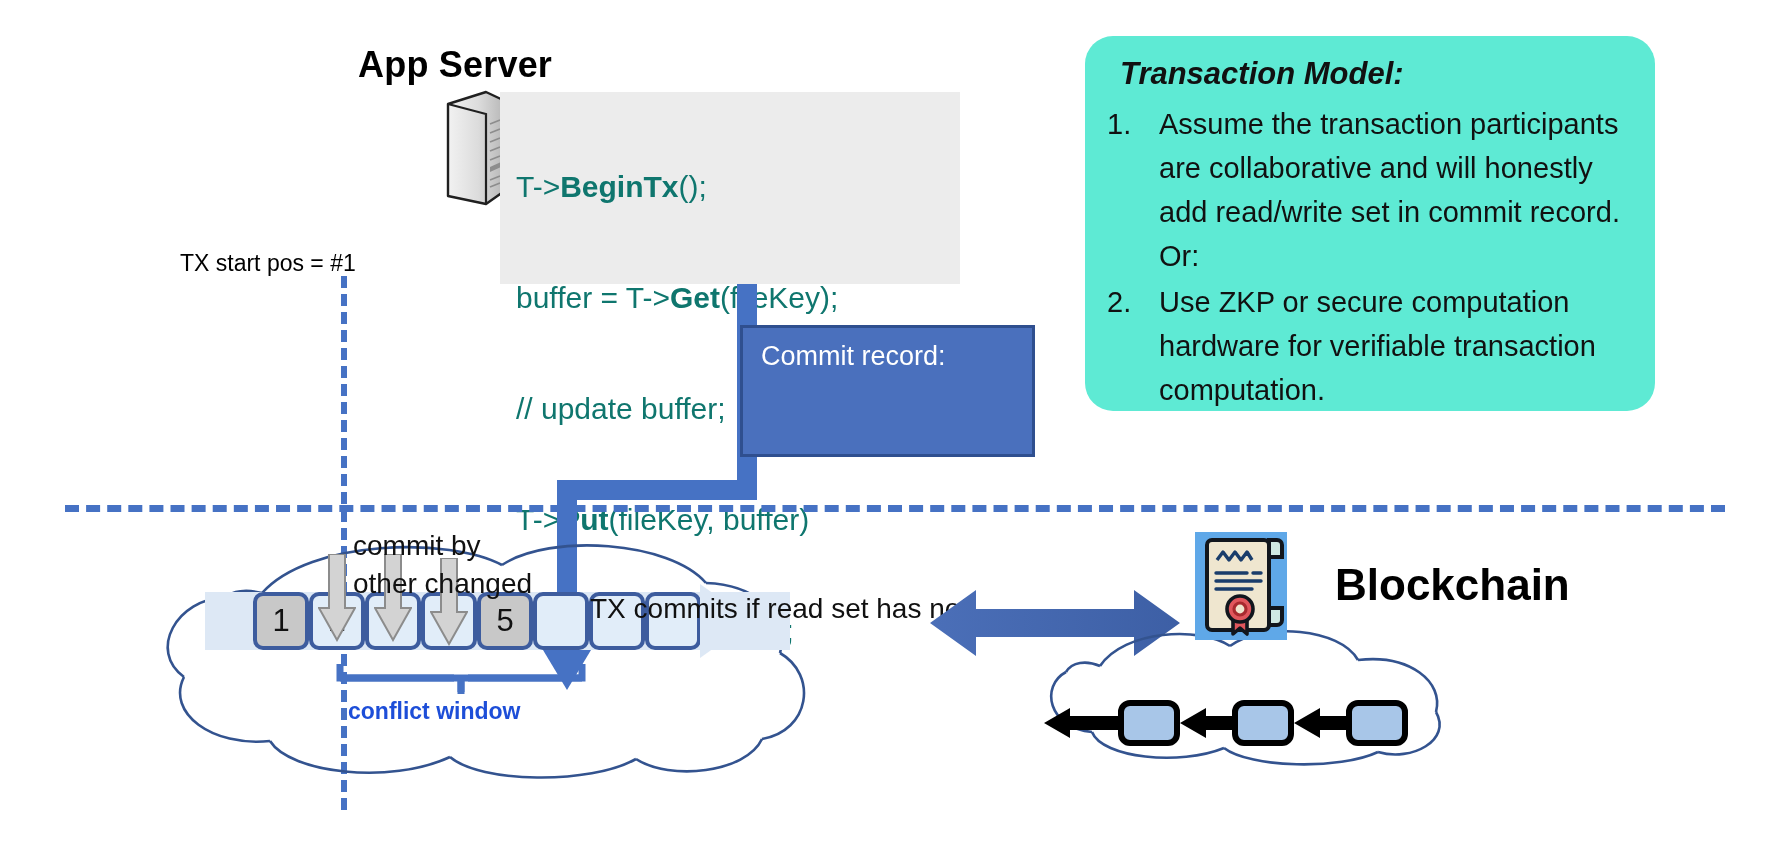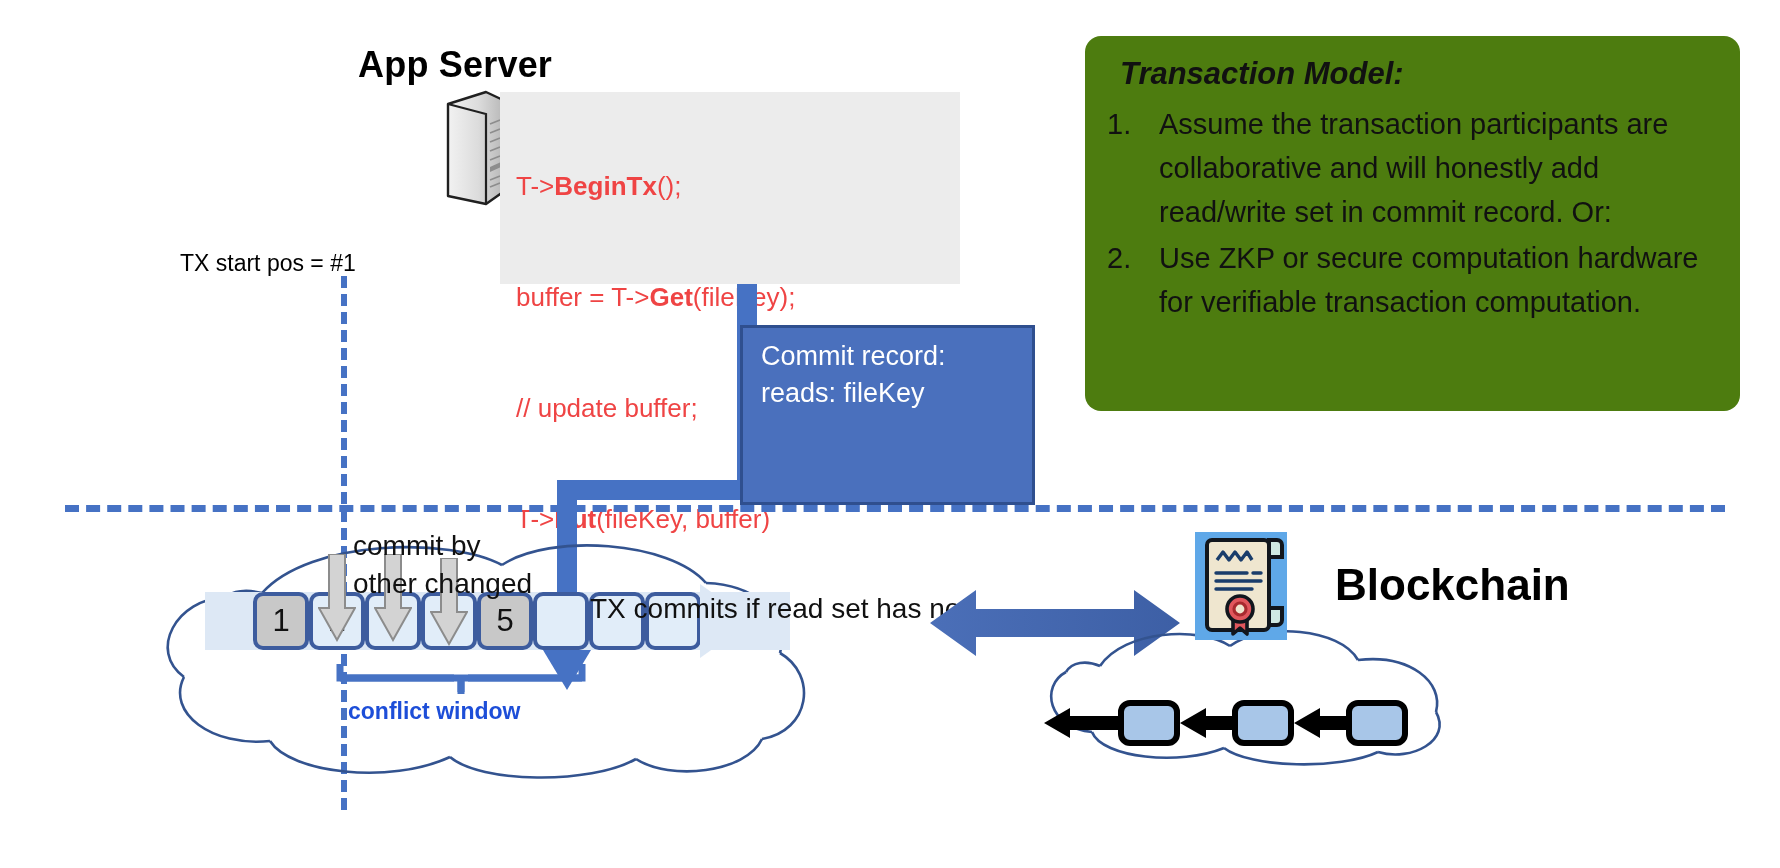--- a/index.html
+++ b/index.html
@@ -28,21 +28,21 @@
   
   #server-icon{ left:440px; top:88px; width:70px; height:120px; }
 
   
   #code-block{
     left:500px; top:92px; width:460px; height:192px;
     background:#ececec;
   }
   #code-text{
     left:516px; top:94px; width:450px;
-    font-size:26px; line-height:37px; color:#ef4444;
+    font-size:30px; line-height:37px; color:#0f766e;
     white-space:pre;
   }
   #code-text .b{font-weight:bold;}
 
   
   #tx-start-label{
     left:180px; top:250px;
     font-size:23px; color:#000;
   }
 
@@ -53,21 +53,21 @@
   }
 
   
   #divider{
     left:65px; top:505px; width:1660px; height:0;
     border-top:7px dashed #4672c4;
   }
 
   
   #commit-record{
-    left:740px; top:325px; width:295px; height:180px;
+    left:740px; top:325px; width:295px; height:132px;
     background:#4a70bd; border:3px solid #2f4f8f;
     box-sizing:border-box;
   }
   #commit-record .line{
     color:#ffffff; font-size:27px; line-height:37px;
     margin-left:18px;
   }
   #commit-record .line:first-child{margin-top:10px;}
 
   
@@ -76,22 +76,22 @@
   #elbow-vert-b{ left:557px; top:480px; width:20px; height:177px; background:#4672c4;}
   #elbow-head{
     left:540px; top:645px; width:0; height:0;
     border-left:27px solid transparent;
     border-right:27px solid transparent;
     border-top:45px solid #4672c4;
   }
 
   
   #tx-model-panel{
-    left:1085px; top:36px; width:655px; height:375px;
-    background:#4d7c0f; border-radius:16px;
+    left:1085px; top:36px; width:570px; height:375px;
+    background:#5eead4; border-radius:28px;
   }
   #tx-model-title{
     position:absolute; left:35px; top:20px;
     font-size:31px; font-weight:bold; font-style:italic; color:#111;
   }
   #tx-model-list{
     position:absolute; left:22px; top:66px; right:16px;
     margin:0; padding:0; list-style:none;
   }
   #tx-model-list li{
@@ -204,21 +204,20 @@
 
   <div class="abs" id="divider"></div>
 
   <div class="abs" id="elbow-vert-a"></div>
   <div class="abs" id="elbow-horiz"></div>
   <div class="abs" id="elbow-vert-b"></div>
   <div class="abs" id="elbow-head"></div>
 
   <div class="abs" id="commit-record">
     <div class="line nosel">Commit record:</div>
-    <div class="line nosel">reads: fileKey</div>
   </div>
 
   <div class="abs" id="tx-model-panel">
     <div id="tx-model-title" class="nosel">Transaction Model:</div>
     <ul id="tx-model-list">
       <li>
         <span class="num nosel">1.</span>
         <span class="txt nosel">Assume the transaction participants are collaborative and will honestly add read/write set in commit record.  Or:</span>
       </li>
       <li>

